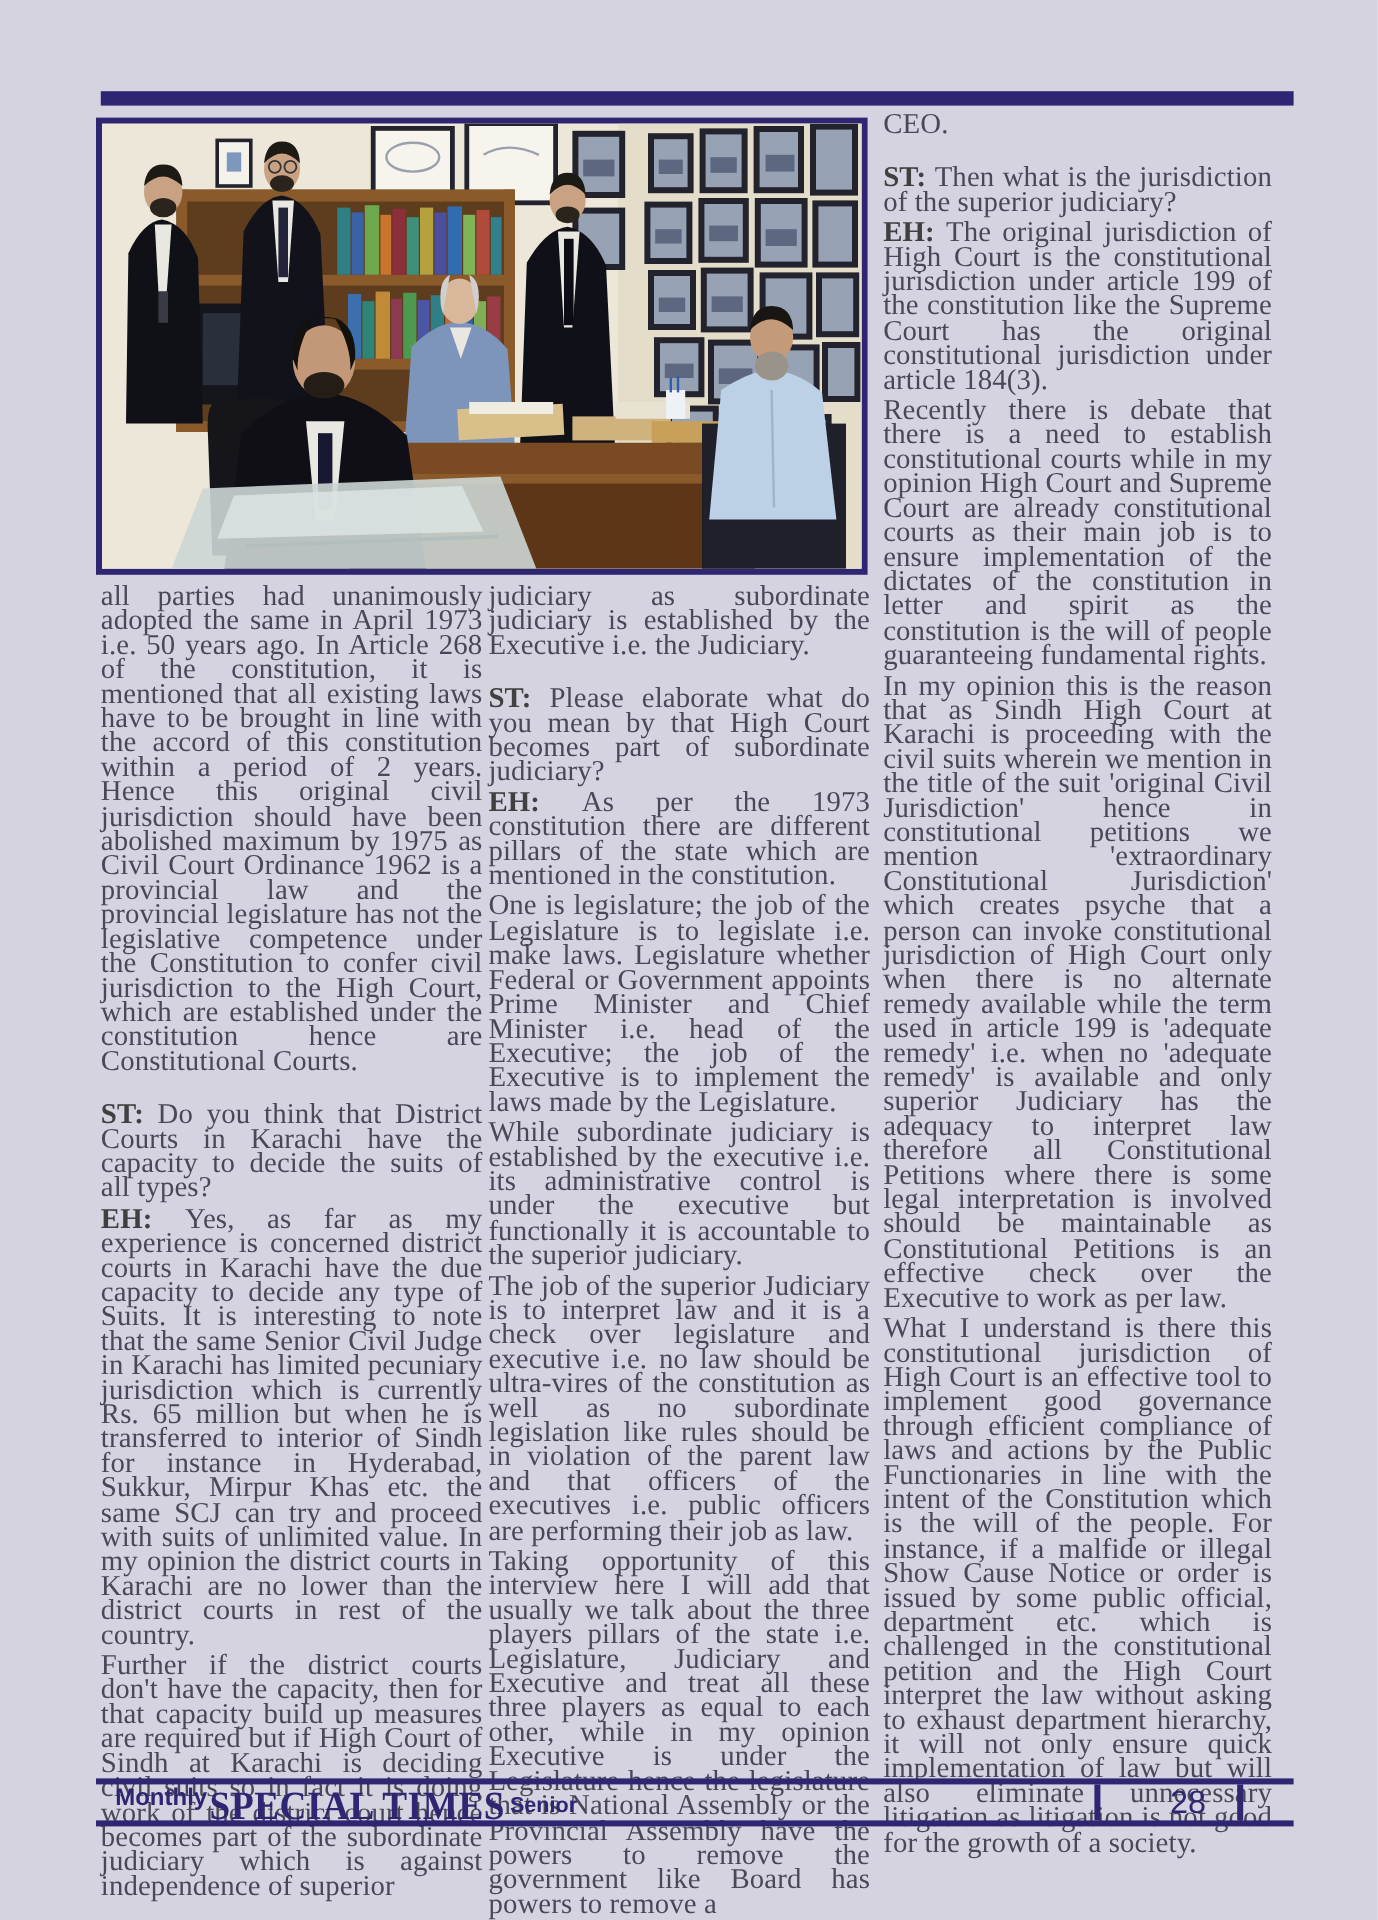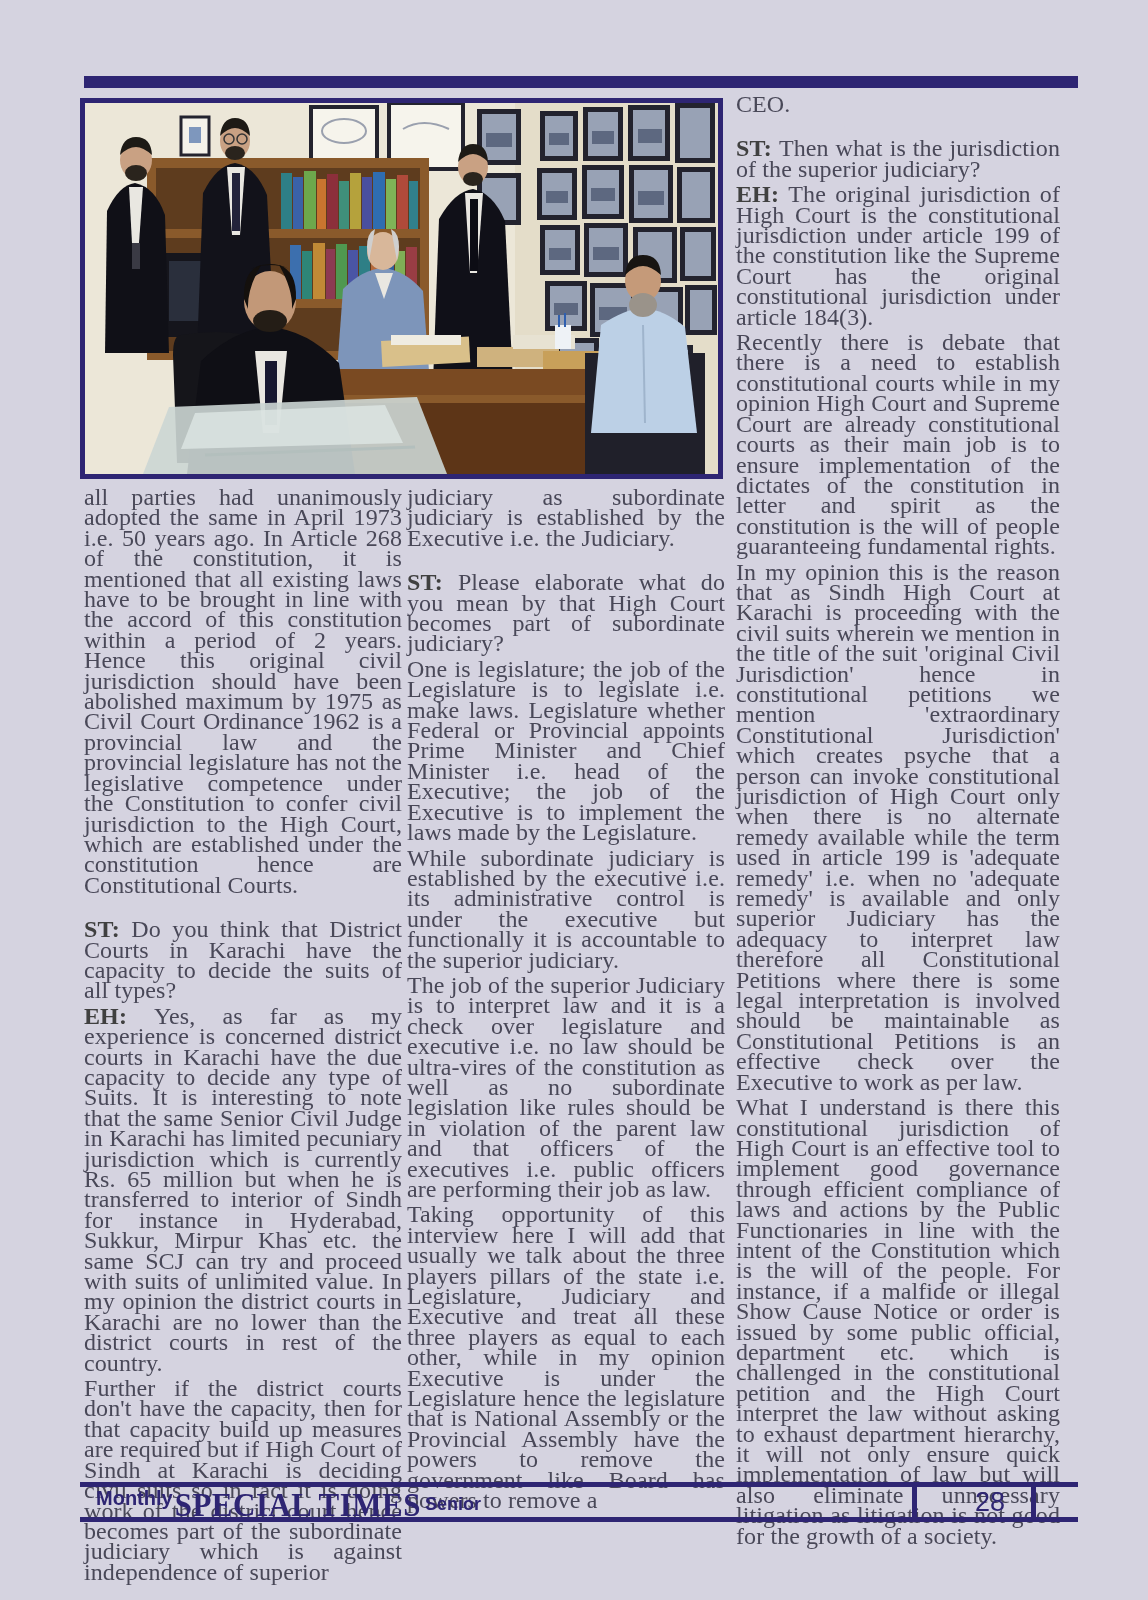--- a/index.html
+++ b/index.html
@@ -272,21 +272,22 @@
 
   <div class="col" id="col-1">
       <p>all parties had unanimously adopted the same in April 1973 i.e. 50 years ago. In Article 268 of the constitution, it is mentioned that all existing laws have to be brought in line with the accord of this constitution within a period of 2 years.  Hence this original civil jurisdiction should have been abolished maximum by 1975 as Civil Court Ordinance 1962 is a provincial law and the provincial legislature has not the legislative competence under the Constitution to confer civil jurisdiction to the High Court, which are established under the constitution hence are Constitutional Courts.</p>
       <p class="gap"><span class="spk">ST: </span>Do you think that District Courts in Karachi have the capacity to decide the suits of all types?</p>
       <p><span class="spk">EH: </span>Yes, as far as my experience is concerned district courts in Karachi have the due capacity to decide any type of Suits. It is interesting to note that the same Senior Civil Judge in Karachi has limited pecuniary jurisdiction which is currently Rs. 65 million but when he is transferred to interior of Sindh for instance in Hyderabad, Sukkur, Mirpur Khas etc. the same SCJ can try and proceed with suits of unlimited value.  In my opinion the district courts in Karachi are no lower than the district courts in rest of the country.</p>
       <p>Further if the district courts don't have the capacity, then for that capacity build up measures are required but if High Court of Sindh at Karachi is deciding civil suits so in fact it is doing work of the district court hence becomes part of the subordinate judiciary which is against independence of superior</p>
     </div>
   <div class="col" id="col-2">
       <p>judiciary as subordinate judiciary is established by the Executive i.e. the Judiciary.</p>
       <p class="gap"><span class="spk">ST: </span>Please elaborate what do you mean by that High Court becomes part of subordinate judiciary?</p>
-      <p>One is legislature; the job of the Legislature is to legislate i.e. make laws. Legislature whether Federal or Provincial appoints Prime Minister and Chief Minister i.e. head of the Executive; the job of the Executive is to implement the laws made by the Legislature.</p>
+      <p><span class="spk">EH: </span>As per the 1973 constitution there are different pillars of the state which are mentioned in the constitution.</p>
+      <p>One is legislature; the job of the Legislature is to legislate i.e. make laws. Legislature whether Federal or Government appoints Prime Minister and Chief Minister i.e. head of the Executive; the job of the Executive is to implement the laws made by the Legislature.</p>
       <p>While subordinate judiciary is established by the executive i.e. its administrative control is under the executive but functionally it is accountable to the superior judiciary.</p>
       <p>The job of the superior Judiciary is to interpret law and it is a check over legislature and executive i.e. no law should be ultra-vires of the constitution as well as no subordinate legislation like rules should be in violation of the parent law and that officers of the executives i.e. public officers are performing their job as law.</p>
       <p>Taking opportunity of this interview here I will add that usually we talk about the three players pillars of the state i.e. Legislature, Judiciary and Executive and treat all these three players as equal to each other, while in my opinion Executive is under the Legislature hence the legislature that is National Assembly or the Provincial Assembly have the powers to remove the government like Board has powers to remove a</p>
     </div>
   <div class="col" id="col-3">
       <p>CEO.</p>
       <p class="gap"><span class="spk">ST: </span>Then what is the jurisdiction of the superior judiciary?</p>
       <p><span class="spk">EH: </span>The original jurisdiction of High Court is the constitutional jurisdiction under article 199 of the constitution like the Supreme Court has the original constitutional jurisdiction under article 184(3).</p>
       <p>Recently there is debate that there is a need to establish constitutional courts while in my opinion High Court and Supreme Court are already constitutional courts as their main job is to ensure implementation of the dictates of the constitution in letter and spirit as the constitution is the will of people guaranteeing fundamental rights.</p>
       <p>In my opinion this is the reason that as Sindh High Court at Karachi is proceeding with the civil suits wherein we mention in the title of the suit 'original Civil Jurisdiction' hence in constitutional petitions we mention 'extraordinary Constitutional Jurisdiction' which creates psyche that a person can invoke constitutional jurisdiction of High Court only when there is no alternate remedy available while the term used in article 199 is 'adequate remedy' i.e. when no  'adequate remedy' is available and only superior Judiciary has the adequacy to interpret law therefore all Constitutional Petitions where there is some legal interpretation is involved should be maintainable as Constitutional Petitions is an effective check over the Executive to work as per law.</p>

